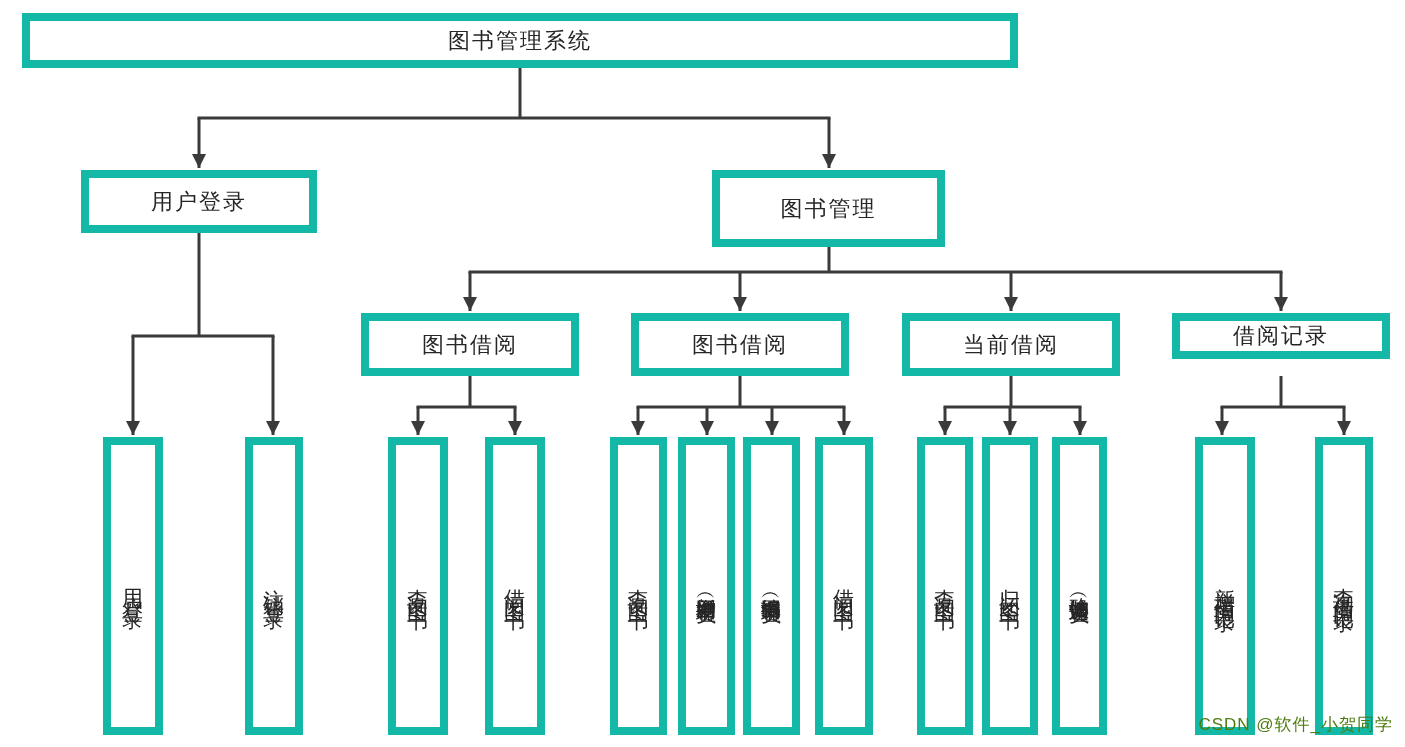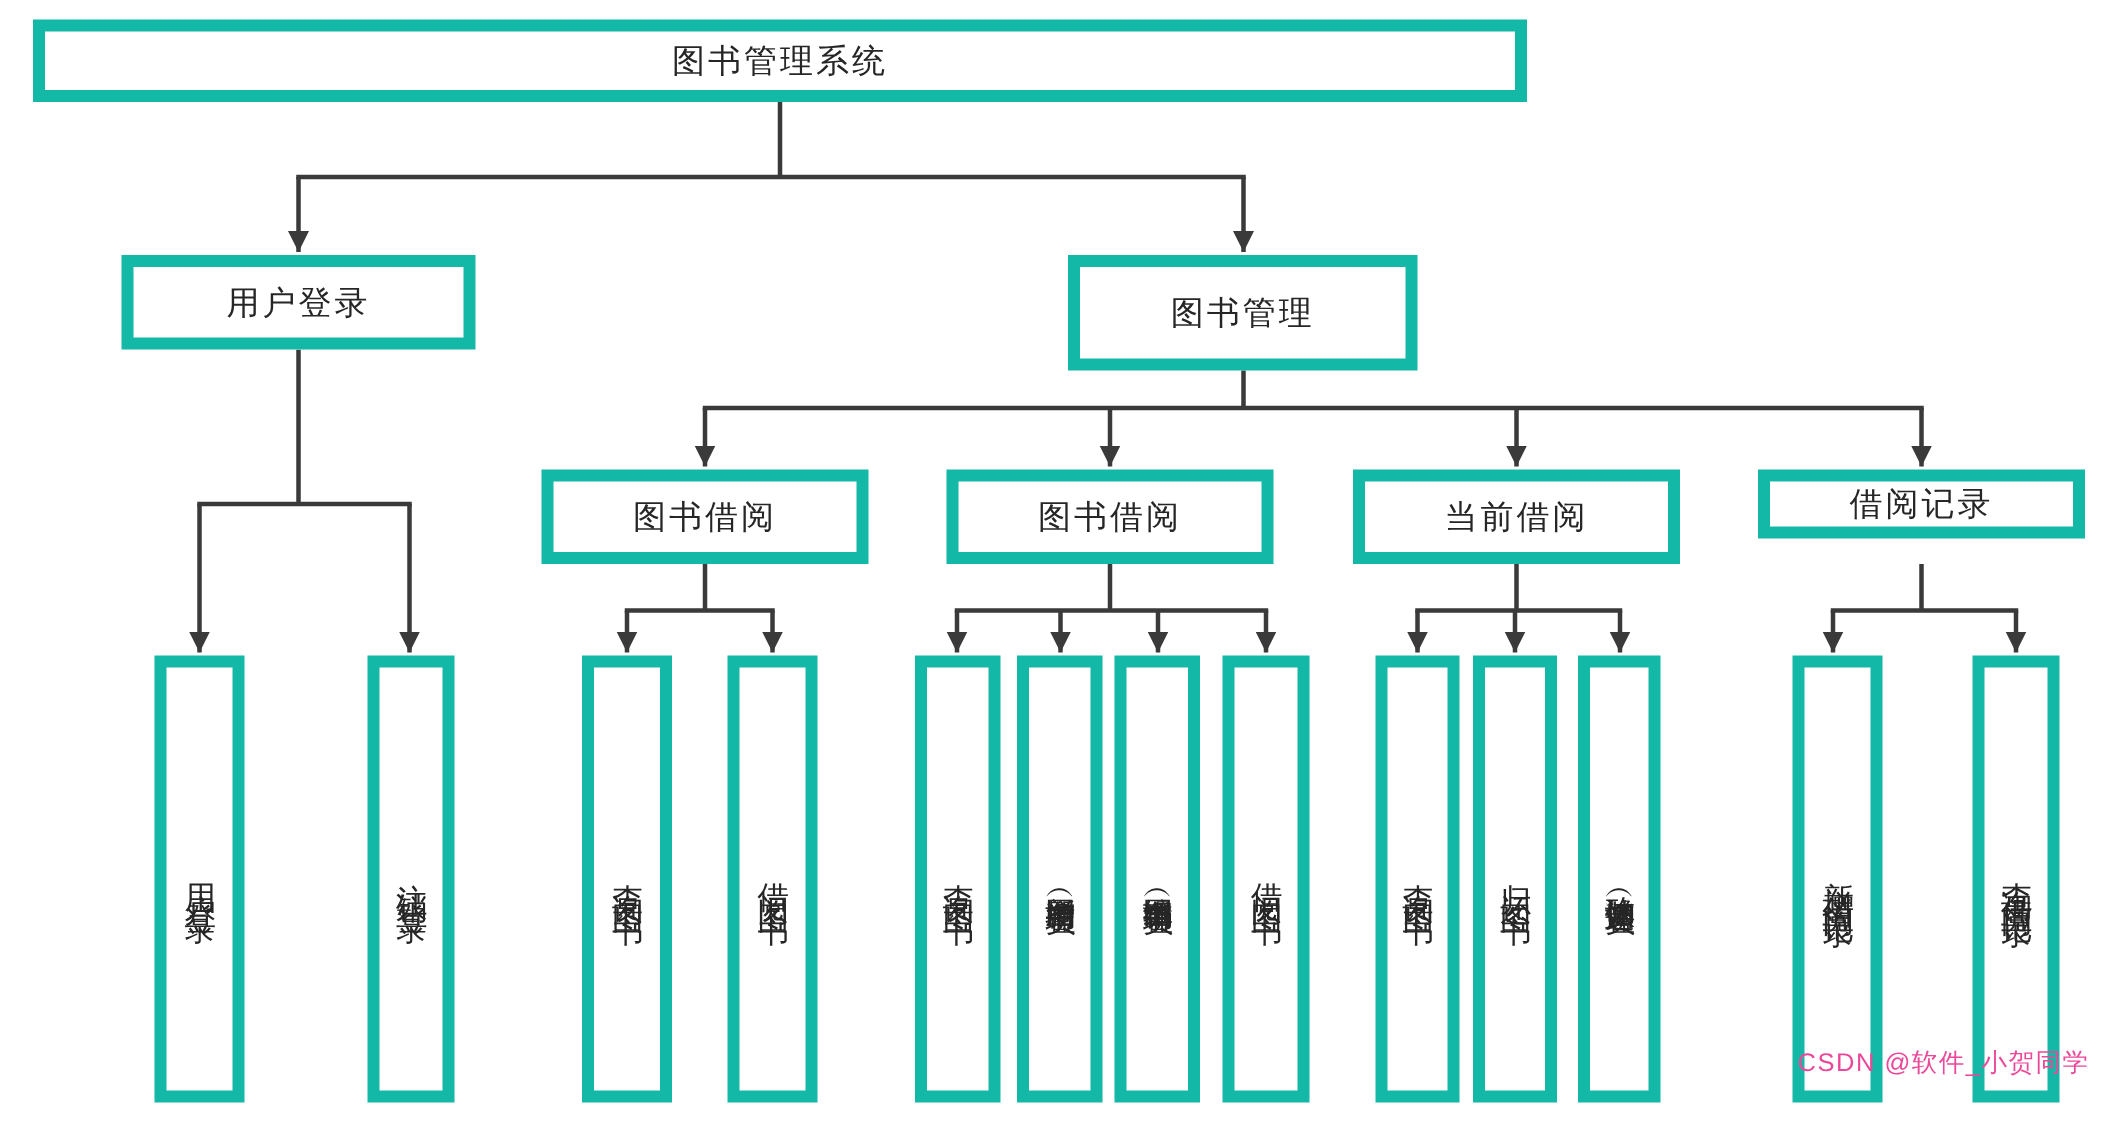--- a/index.html
+++ b/index.html
@@ -47,23 +47,23 @@
   #n-bb-add         {left:678px; width:57px;}
   #n-bb-edit        {left:743px; width:57px;}
   #n-bb-borrow      {left:815px; width:58px;}
   #n-cb-query       {left:917px; width:56px;}
   #n-cb-return      {left:982px; width:56px;}
   #n-cb-confirm     {left:1052px;width:55px;}
   #n-br-add         {left:1195px;width:60px;}
   #n-br-query       {left:1315px;width:58px;}
   .watermark{
     position:absolute;
-    right:12px;top:697px;
+    right:12px;top:713px;
     font-size:17px;
-    color:#ec4899;
+    color:#4d7c0f;
     letter-spacing:1px;
     z-index:3;
     white-space:nowrap;
   }
 </style>
 </head>
 <body>
 
 <div class="stage">
 

